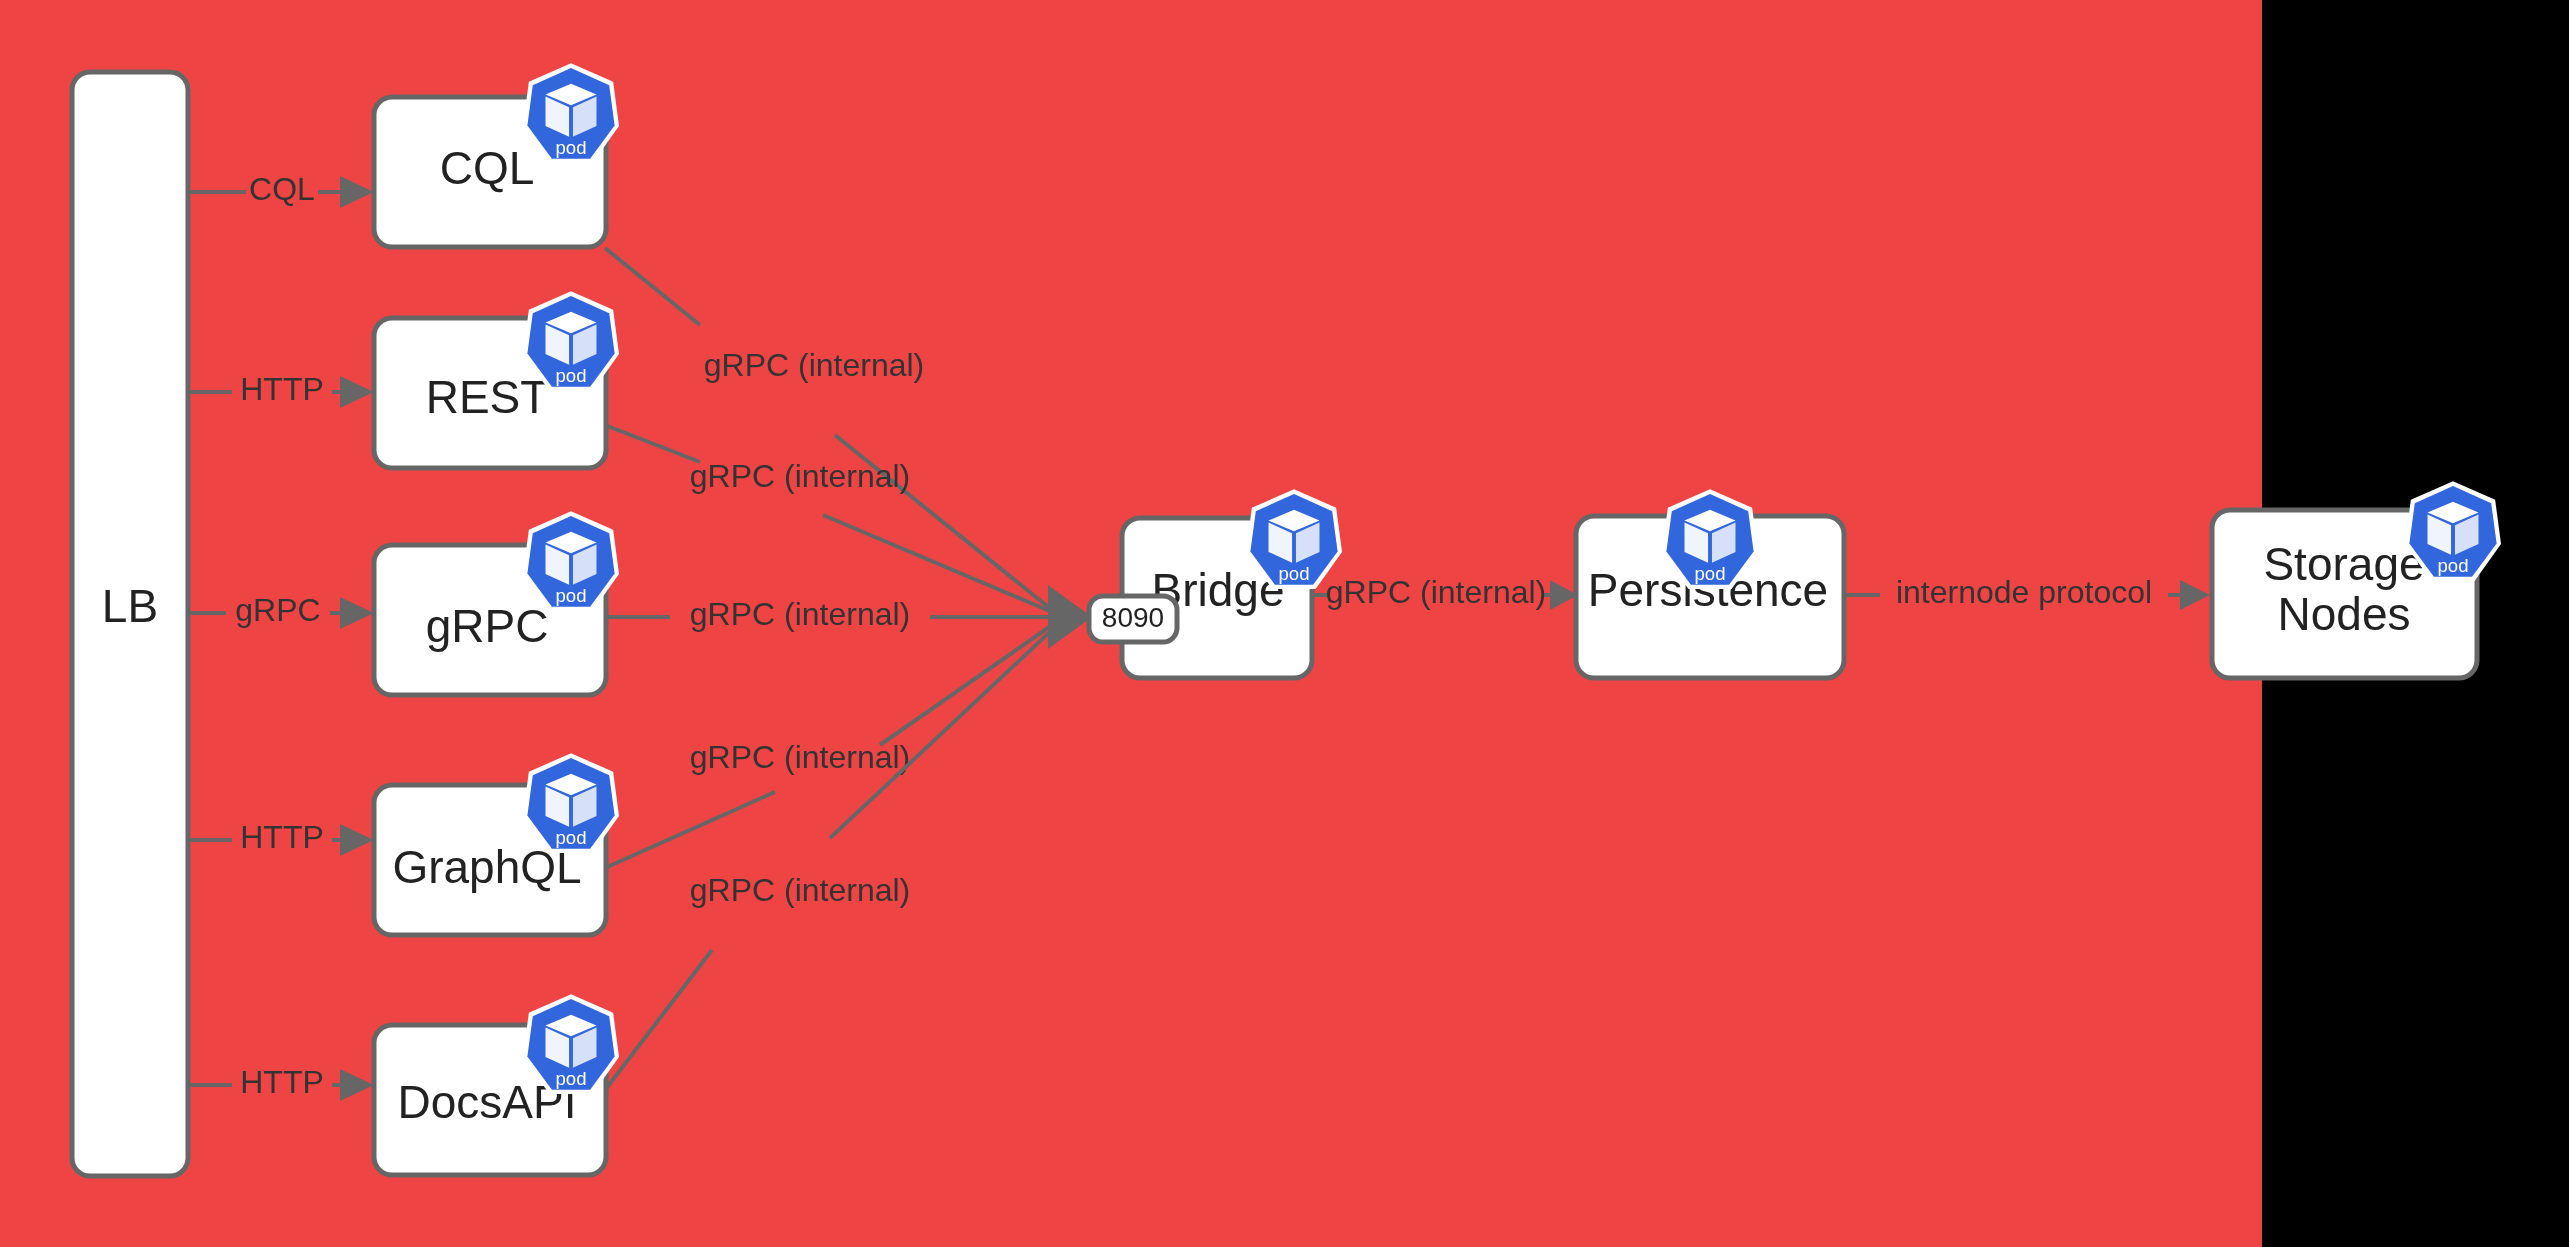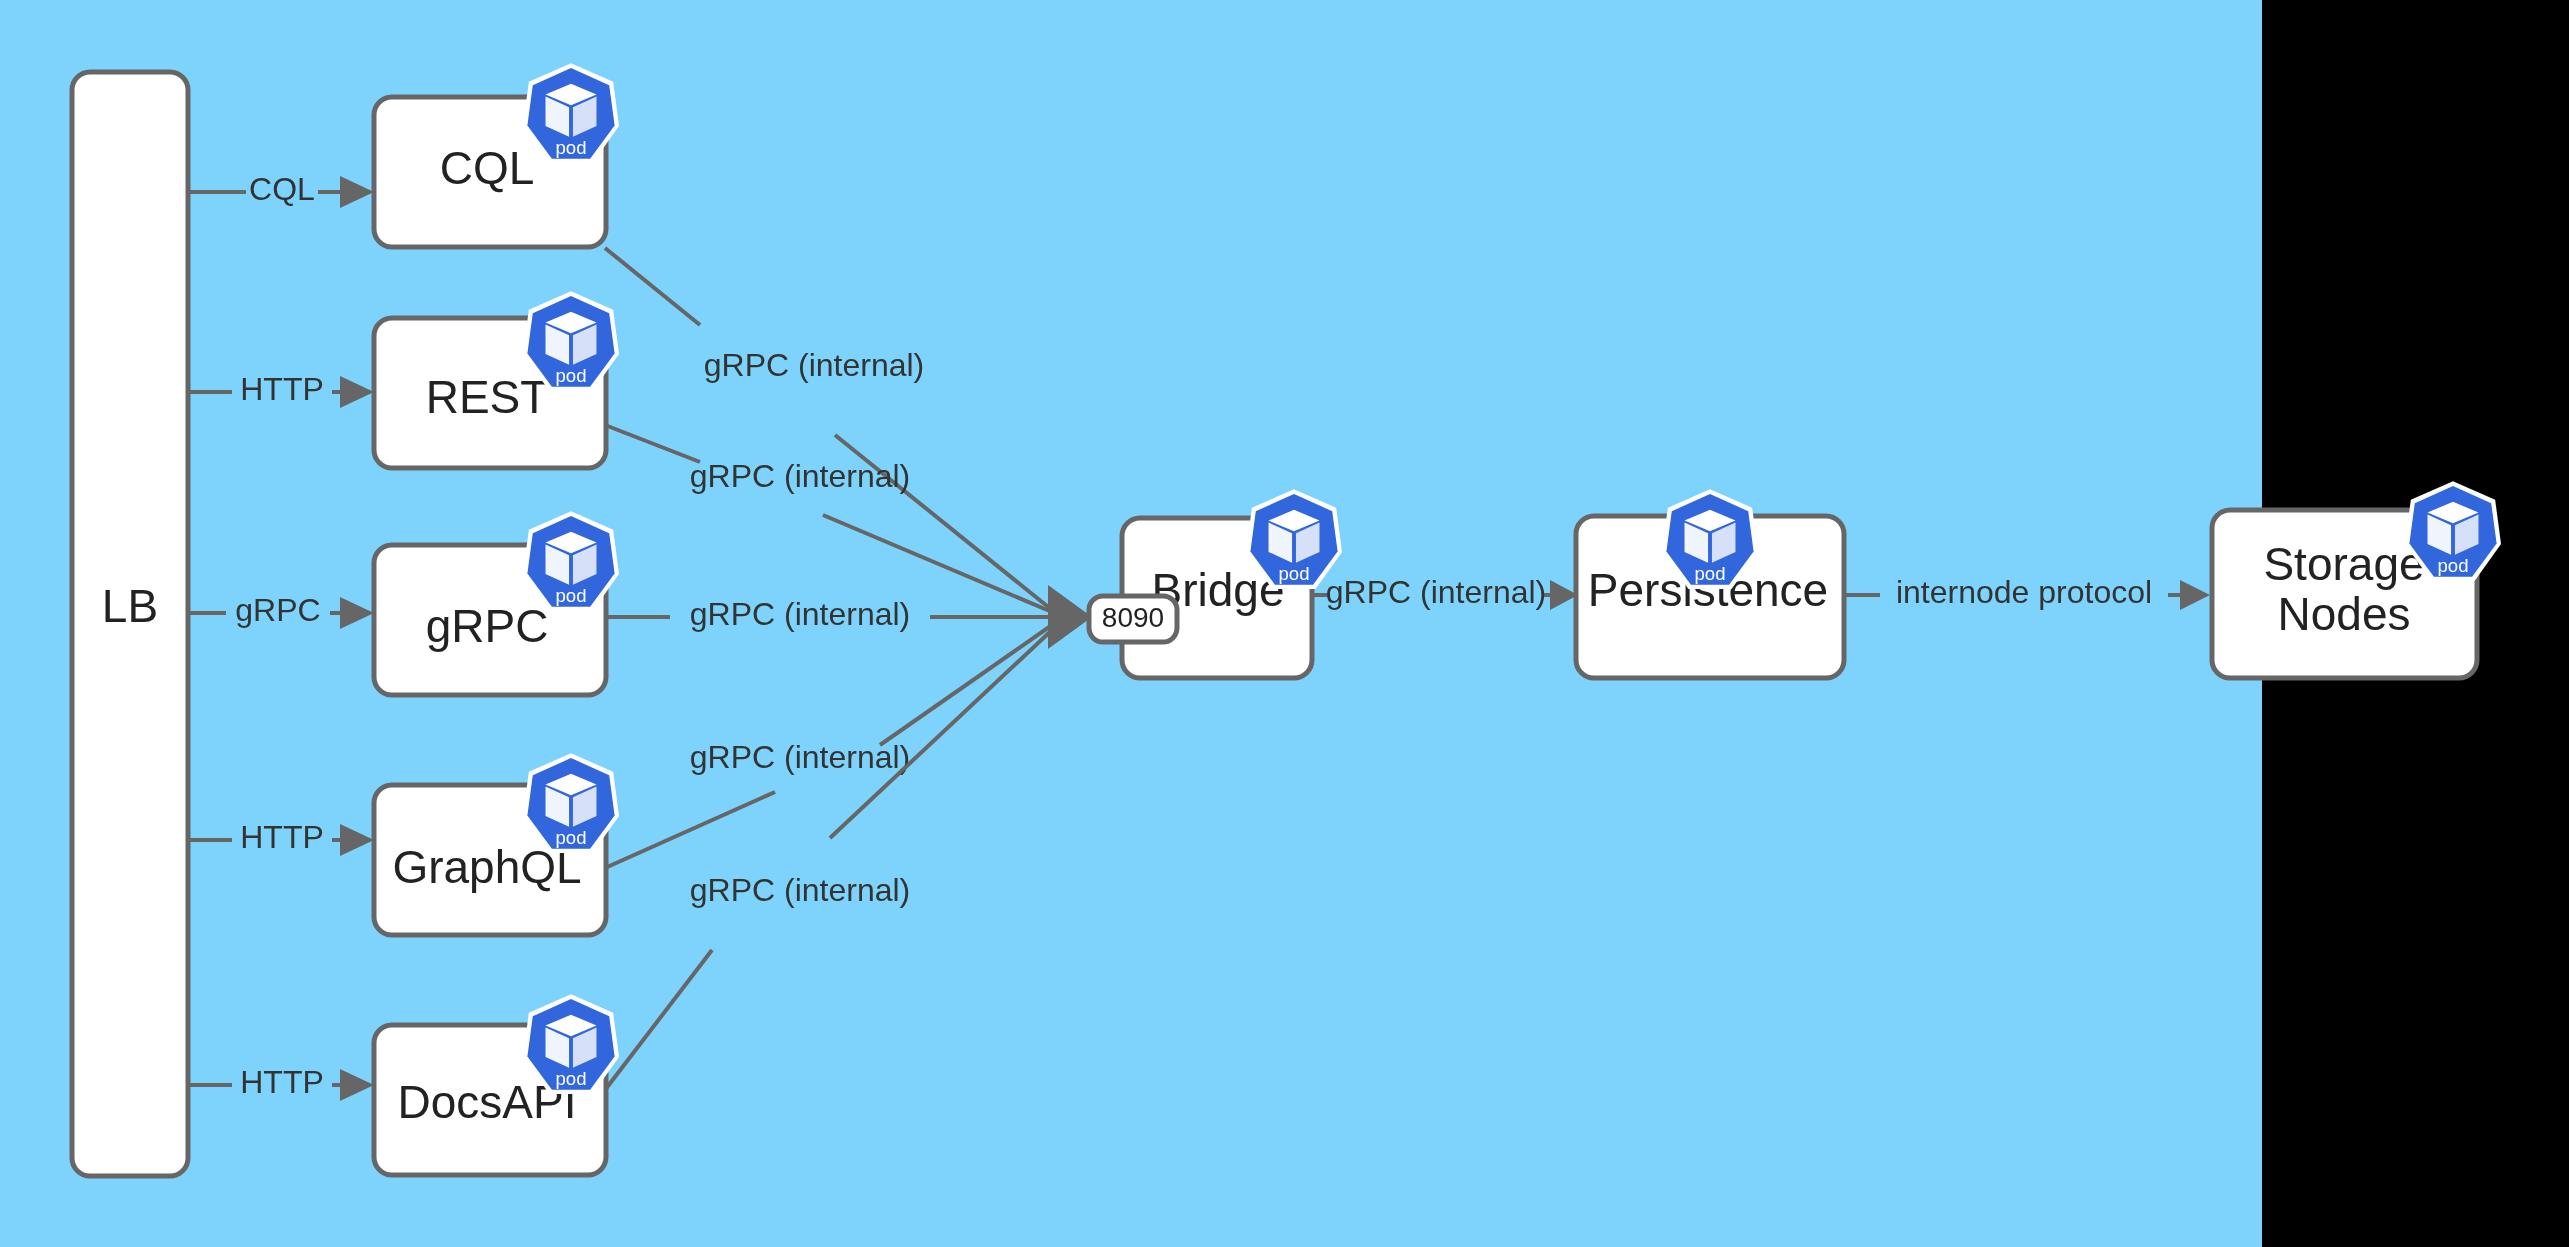--- a/index.html
+++ b/index.html
@@ -10,21 +10,21 @@
     height: 1247px;
     overflow: hidden;
   }
   body {
     font-family: "Liberation Sans", sans-serif;
   }
   #diagram-root {
     position: relative;
     width: 2262px;
     height: 1247px;
-    background: #7dd3fc;
+    background: #ef4444;
   }
   svg#arch-svg {
     display: block;
     width: 2569px;
     height: 1247px;
   }
   .node-rect {
     fill: #ffffff;
     stroke: #666666;
     stroke-width: 5;

